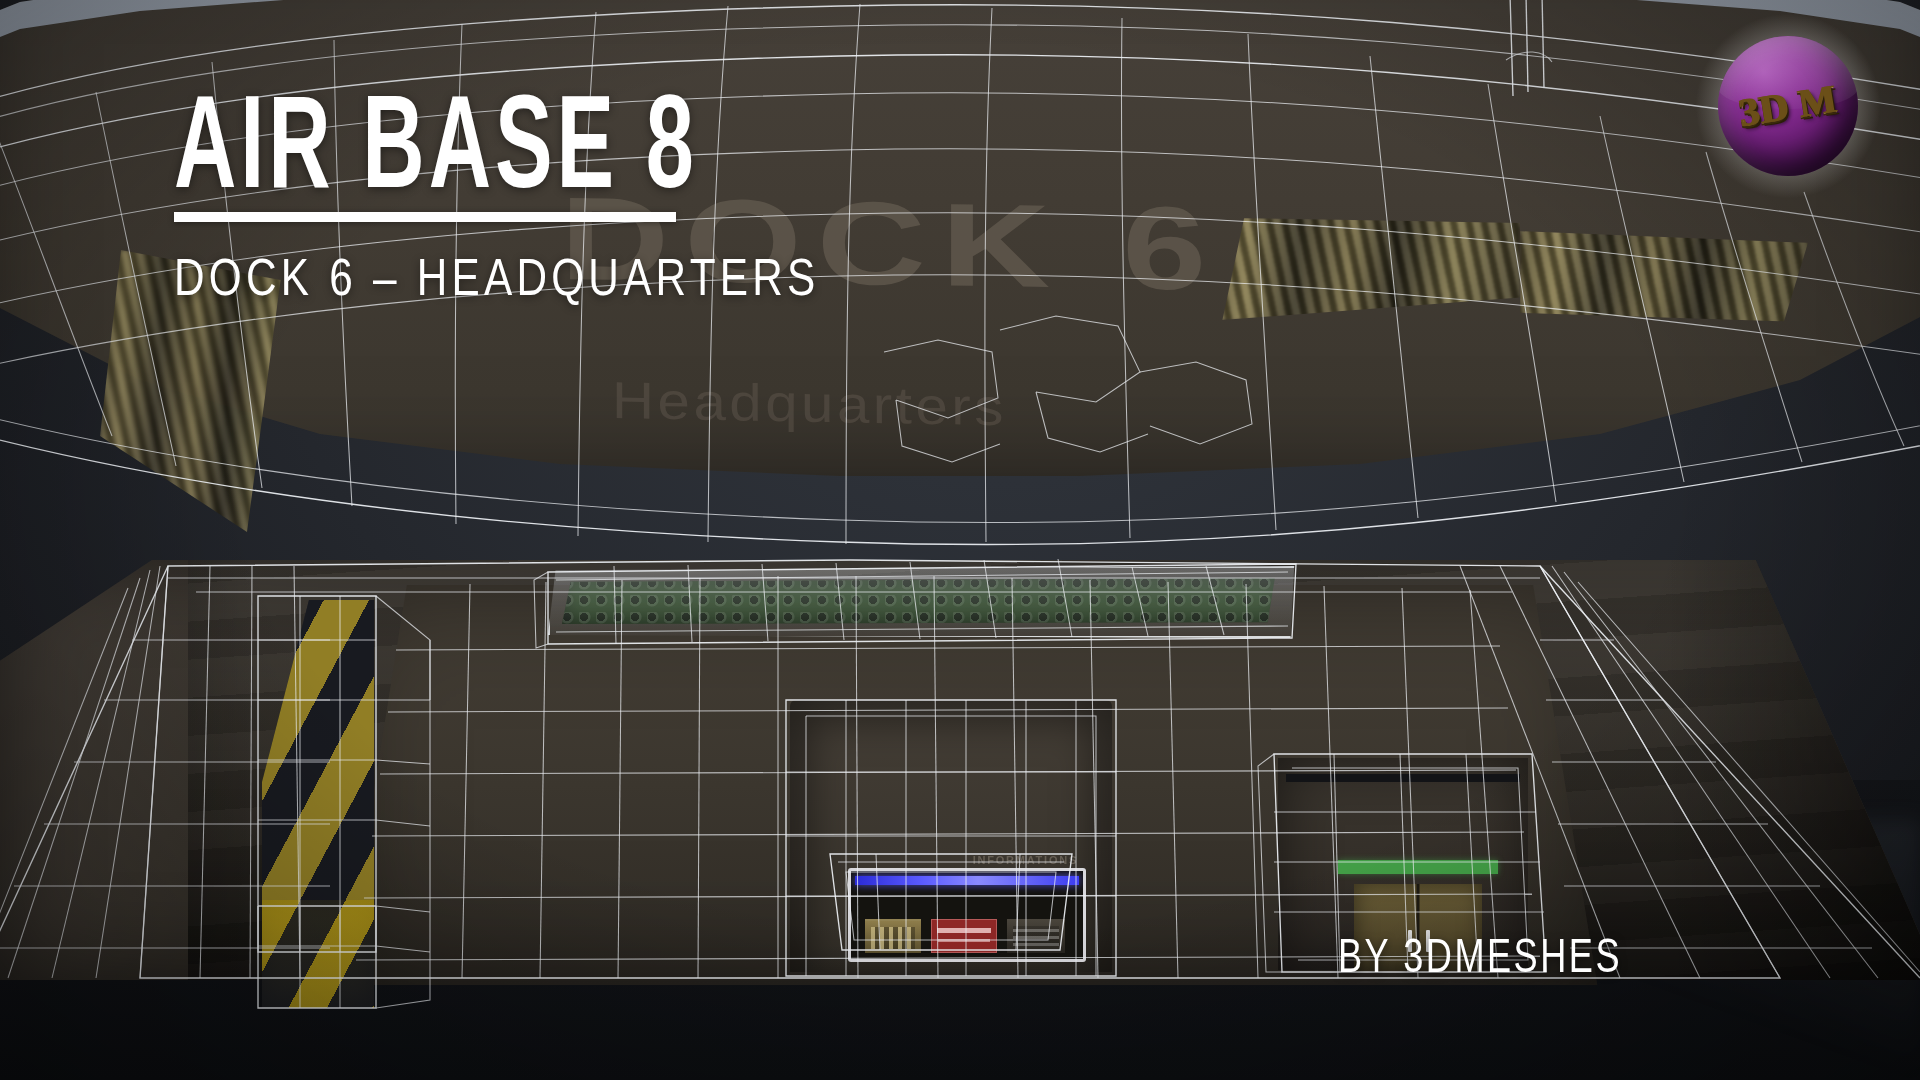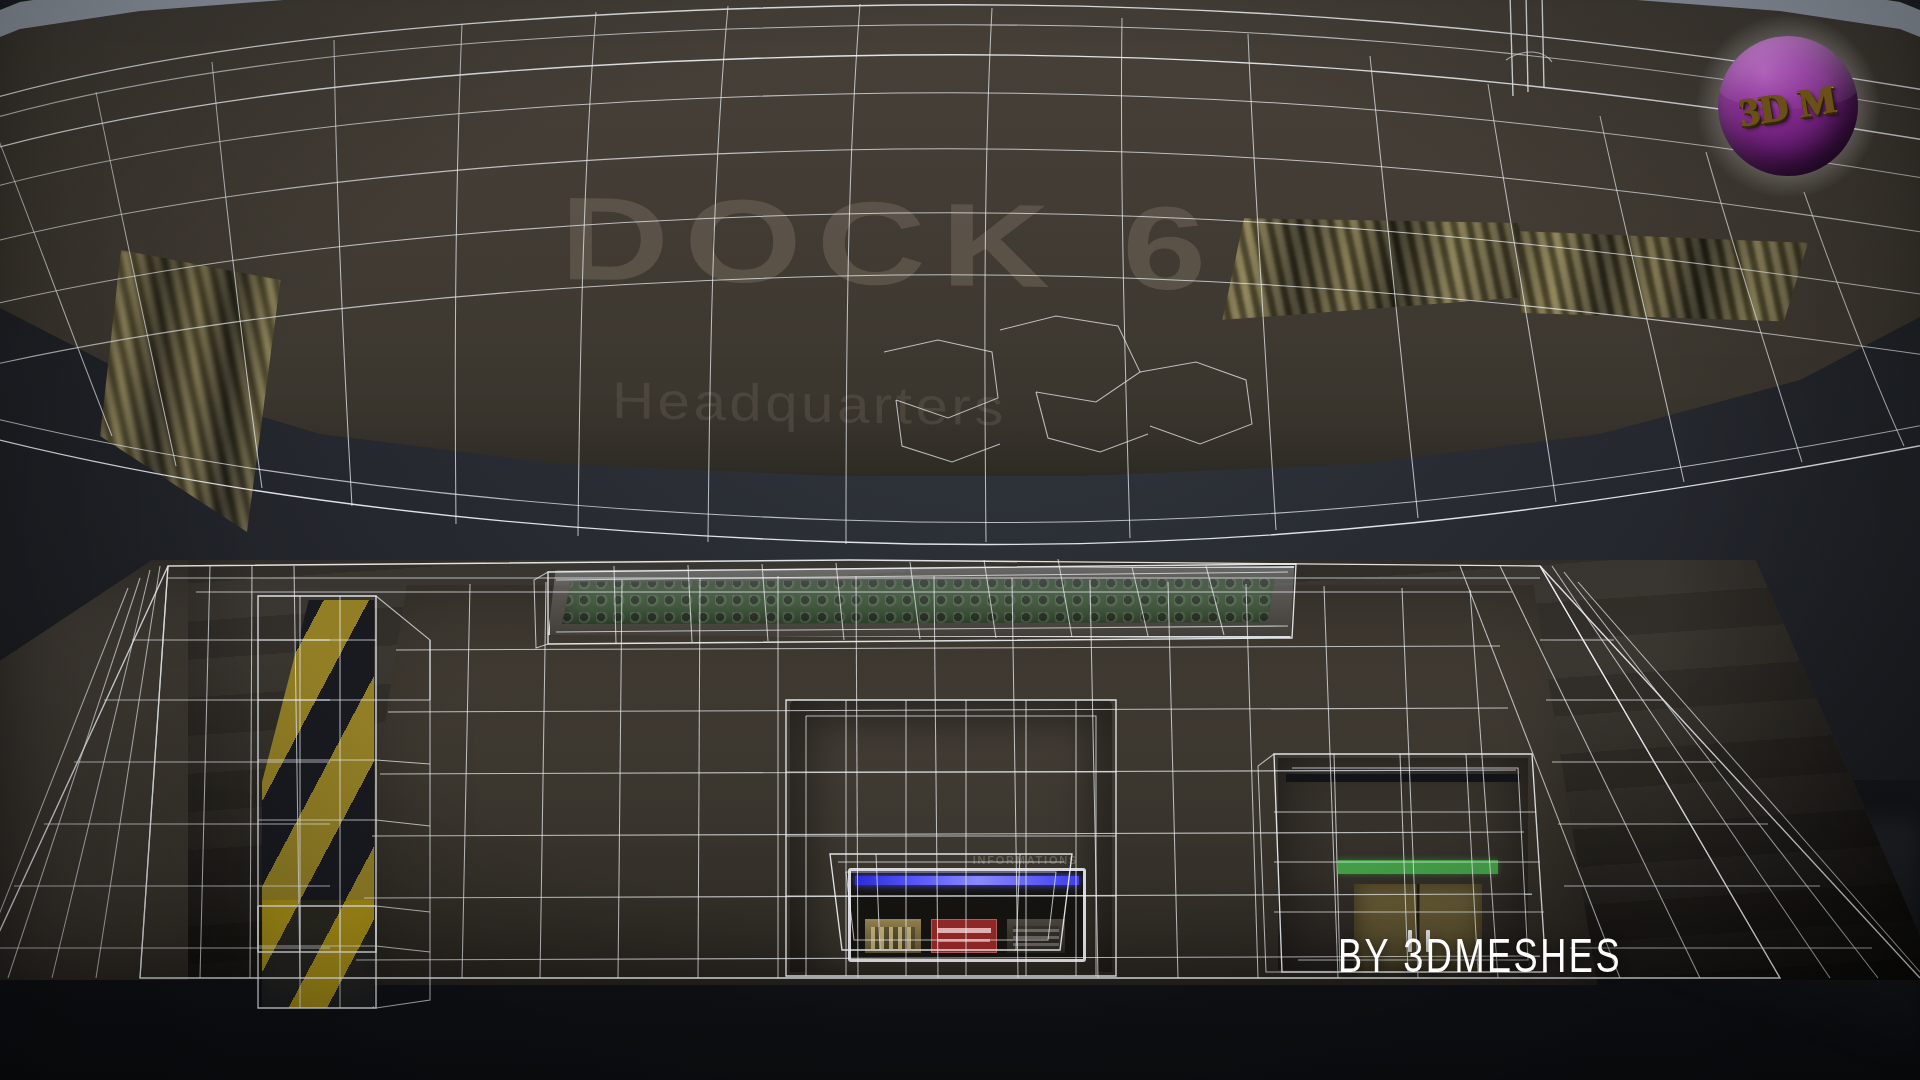--- a/index.html
+++ b/index.html
@@ -509,20 +509,25 @@
       <path class="thin" d="M1540,566 L1780,978"></path>
       <path class="thin" d="M1552,566 L1830,978"></path>
       <path class="thin" d="M1564,572 L1878,978"></path>
       <path class="thin" d="M1578,582 L1920,972"></path>
       <path class="thin" d="M1500,566 L1700,978"></path>
       <path class="thin" d="M1460,566 L1620,978"></path>
 
     </svg>
   </div>
 
+  <div class="headline">
+    <div class="title">AIR BASE 8</div>
+    <div class="title-rule"></div>
+    <div class="subtitle">DOCK 6 – HEADQUARTERS</div>
+  </div>
 
   <div class="credit">BY 3DMESHES</div>
 
   <div class="badge">
     <div class="badge-glow"></div>
     <div class="badge-ball">
       <div class="badge-shine"></div>
     </div>
     <div class="badge-text">
       <span>3D</span>&nbsp;<span>M</span>

